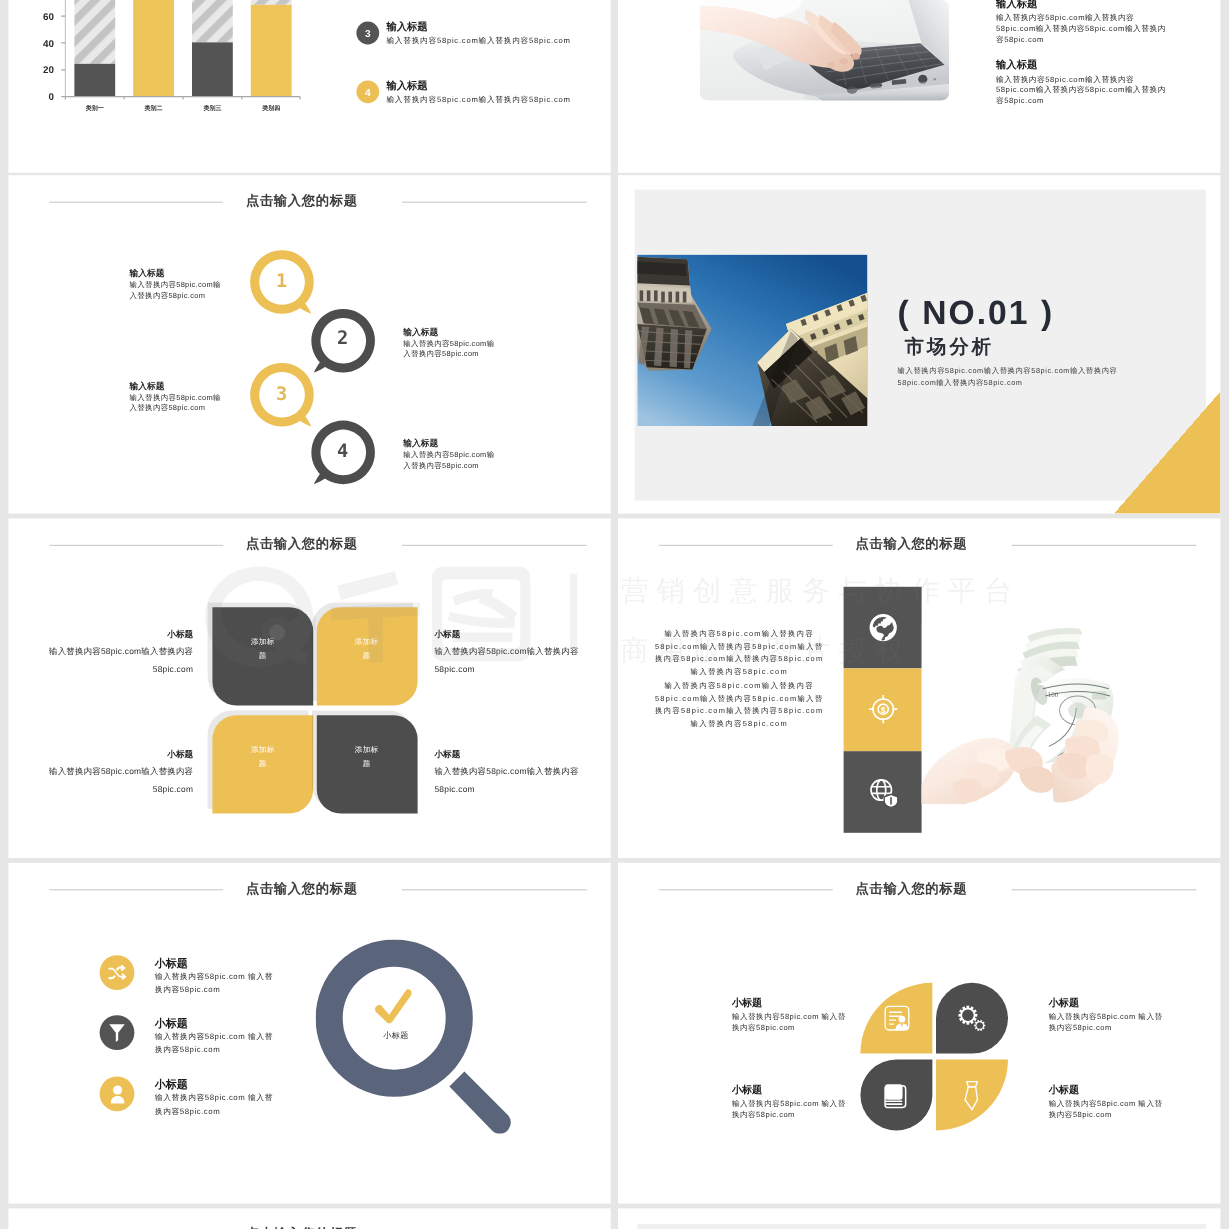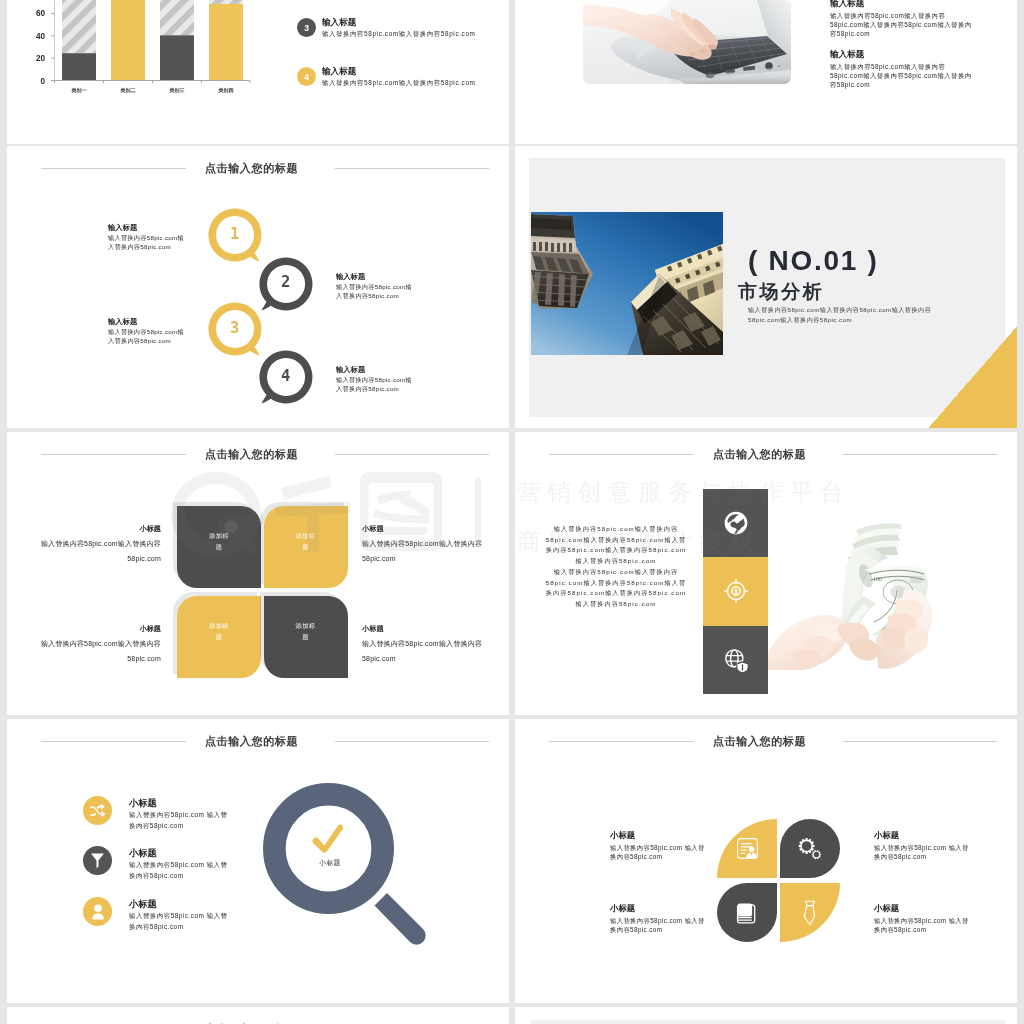--- a/index.html
+++ b/index.html
@@ -49,21 +49,21 @@
   .s3-tx{position:absolute;}
   .s3-h{font-size:7.3px;font-weight:bold;color:#1f1f1f;margin-bottom:1px;}
   .s3-b{font-size:6.2px;color:#2b2b2b;line-height:8.6px;letter-spacing:.28px;}
 
   
   .s4-panel{position:absolute;left:14px;top:12px;width:476px;height:259px;background:#f0f0f0;}
   .s4-tri{position:absolute;right:0;bottom:0;width:88px;height:101px;
           background:linear-gradient(to bottom right,transparent 0,transparent 49.6%,#edc055 49.7%,#edc055 100%);}
   .s4-photo{position:absolute;left:16px;top:66px;width:192px;height:143px;overflow:hidden;}
   .s4-no{position:absolute;left:233px;top:99px;font-size:28px;font-weight:bold;color:#272b35;letter-spacing:1.7px;}
-  .s4-head{position:absolute;left:223px;top:133px;font-size:19px;font-weight:bold;color:#2b2f38;letter-spacing:2.6px;}
+  .s4-head{position:absolute;left:239px;top:133px;font-size:16px;font-weight:bold;color:#2b2f38;letter-spacing:2.6px;}
   .s4-body{position:absolute;left:233px;top:159px;width:186px;font-size:6.1px;letter-spacing:.5px;color:#3a3a3a;line-height:1.62;}
 
   
   .s5-tile{position:absolute;width:84px;height:82px;display:flex;align-items:center;
            justify-content:center;box-shadow:-4px -4px 0 0 rgba(0,0,0,.09);}
   .s5-tile.t1{left:170px;top:74px;background:#4d4d4d;border-radius:0 20px 0 20px;}
   .s5-tile.t2{left:256.5px;top:74px;background:#edc055;border-radius:20px 0 20px 0;}
   .s5-tile.t3{left:170px;top:164px;background:#edc055;border-radius:20px 0 20px 0;}
   .s5-tile.t4{left:256.5px;top:164px;background:#4d4d4d;border-radius:0 20px 0 20px;}
   .s5-lbl{font-size:6.3px;color:#fff;line-height:1.75;text-align:center;width:20px;letter-spacing:.3px;margin-bottom:12px;}

